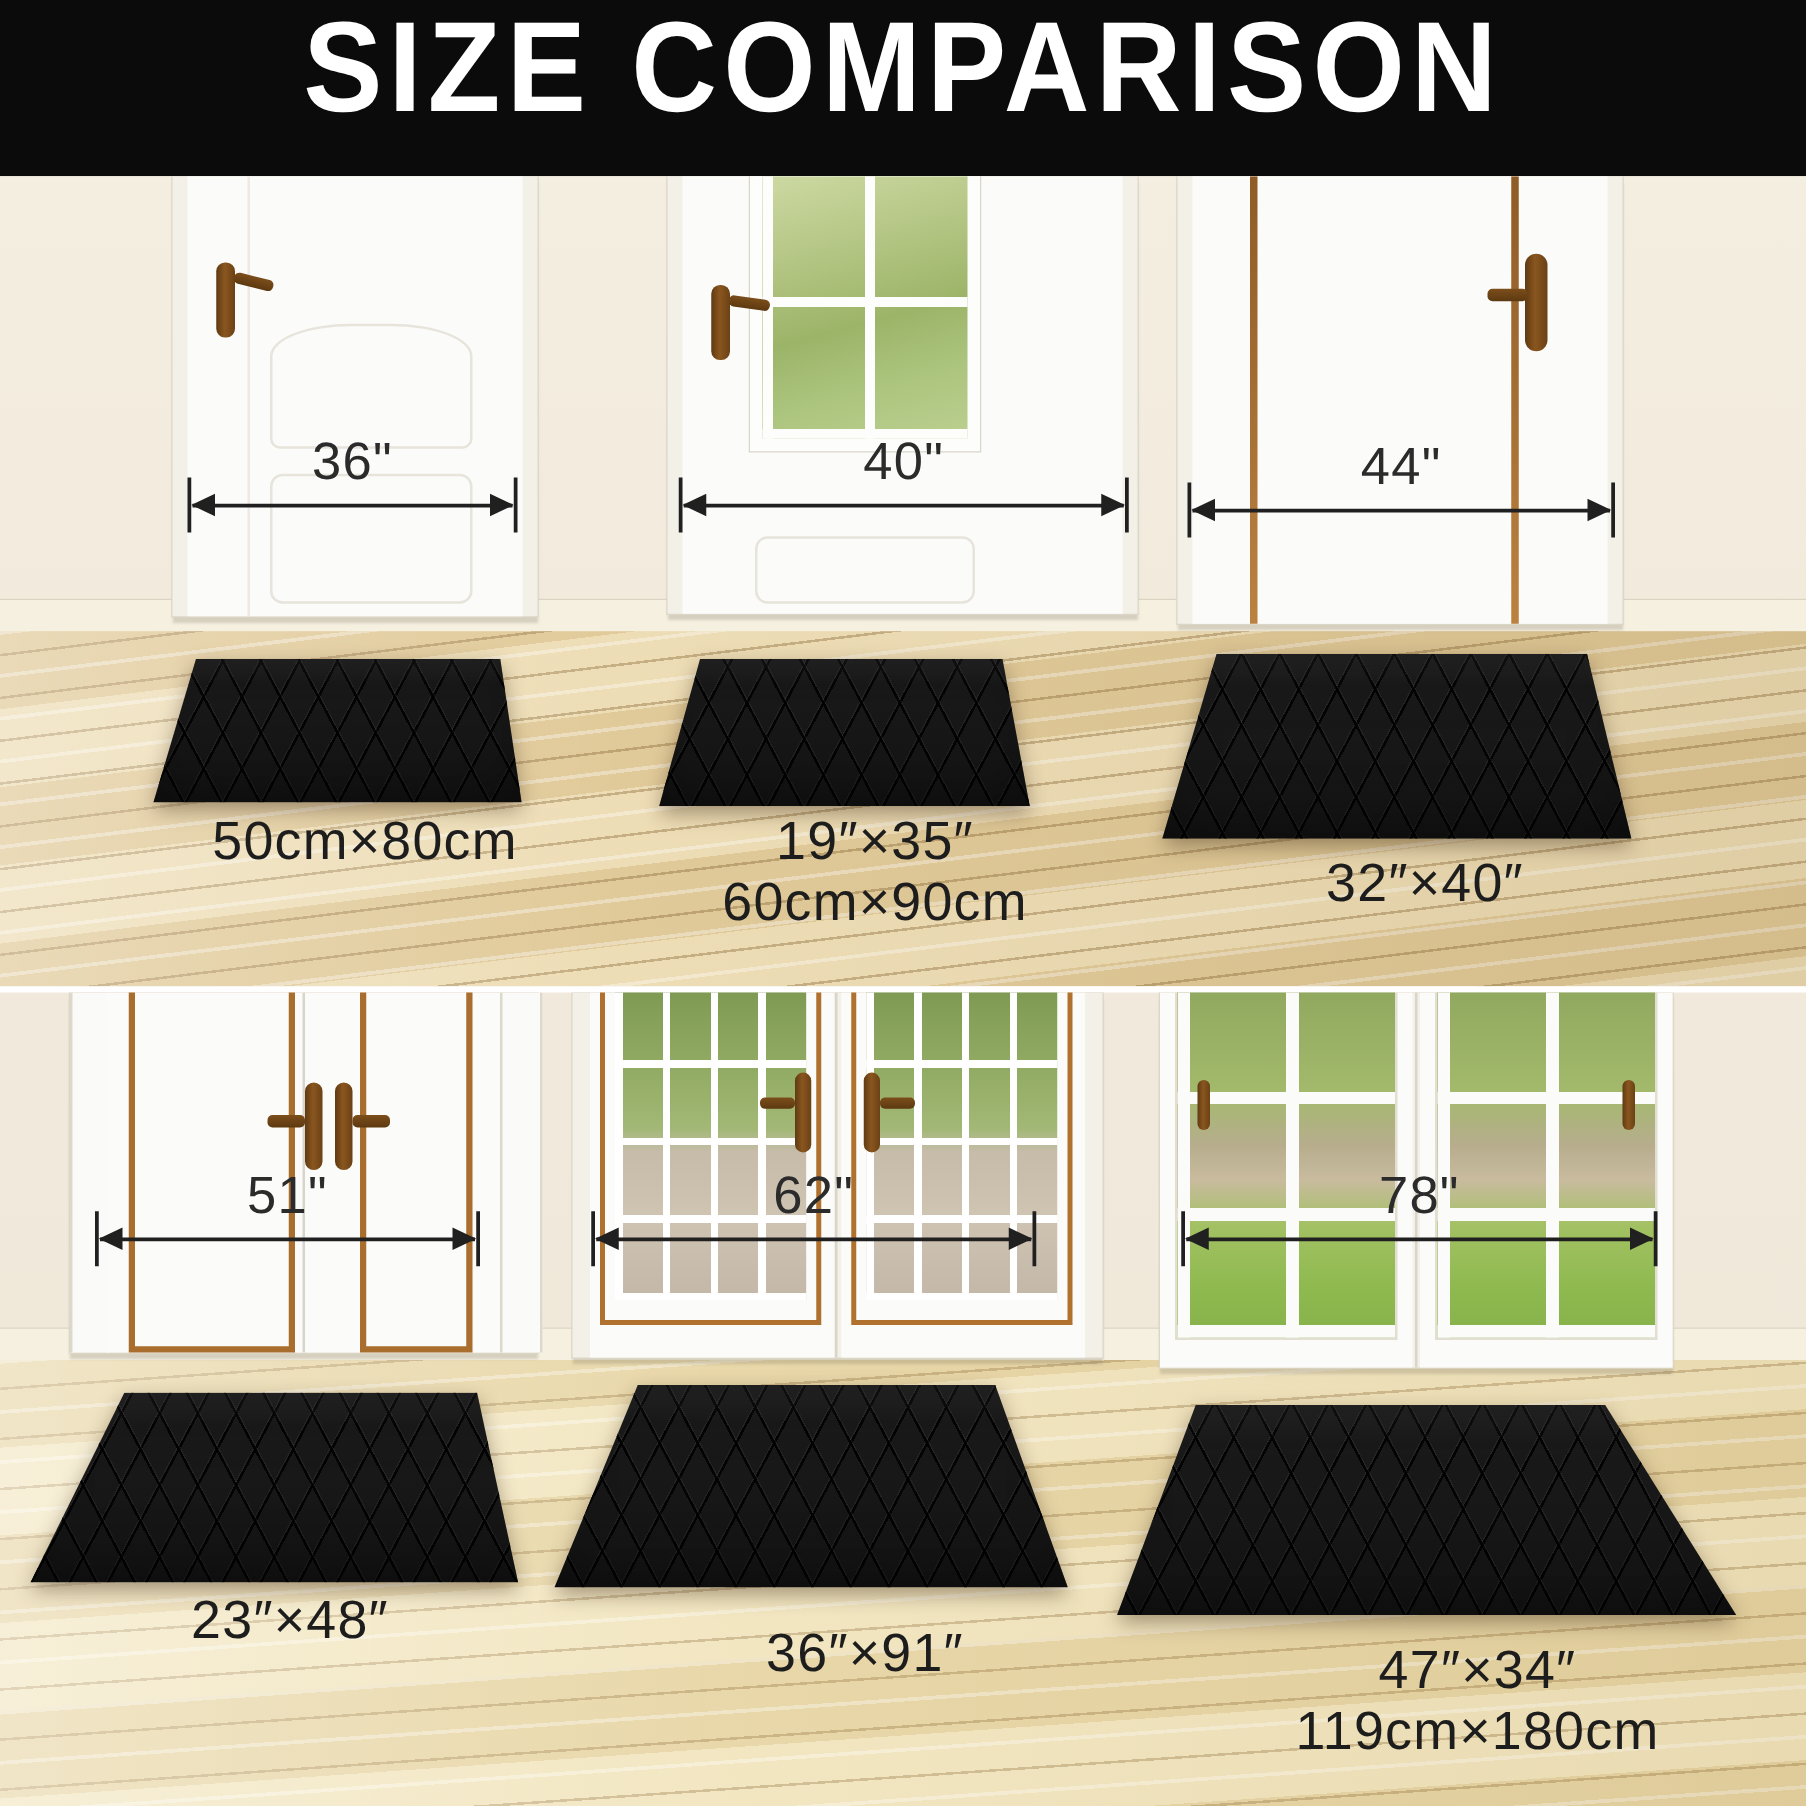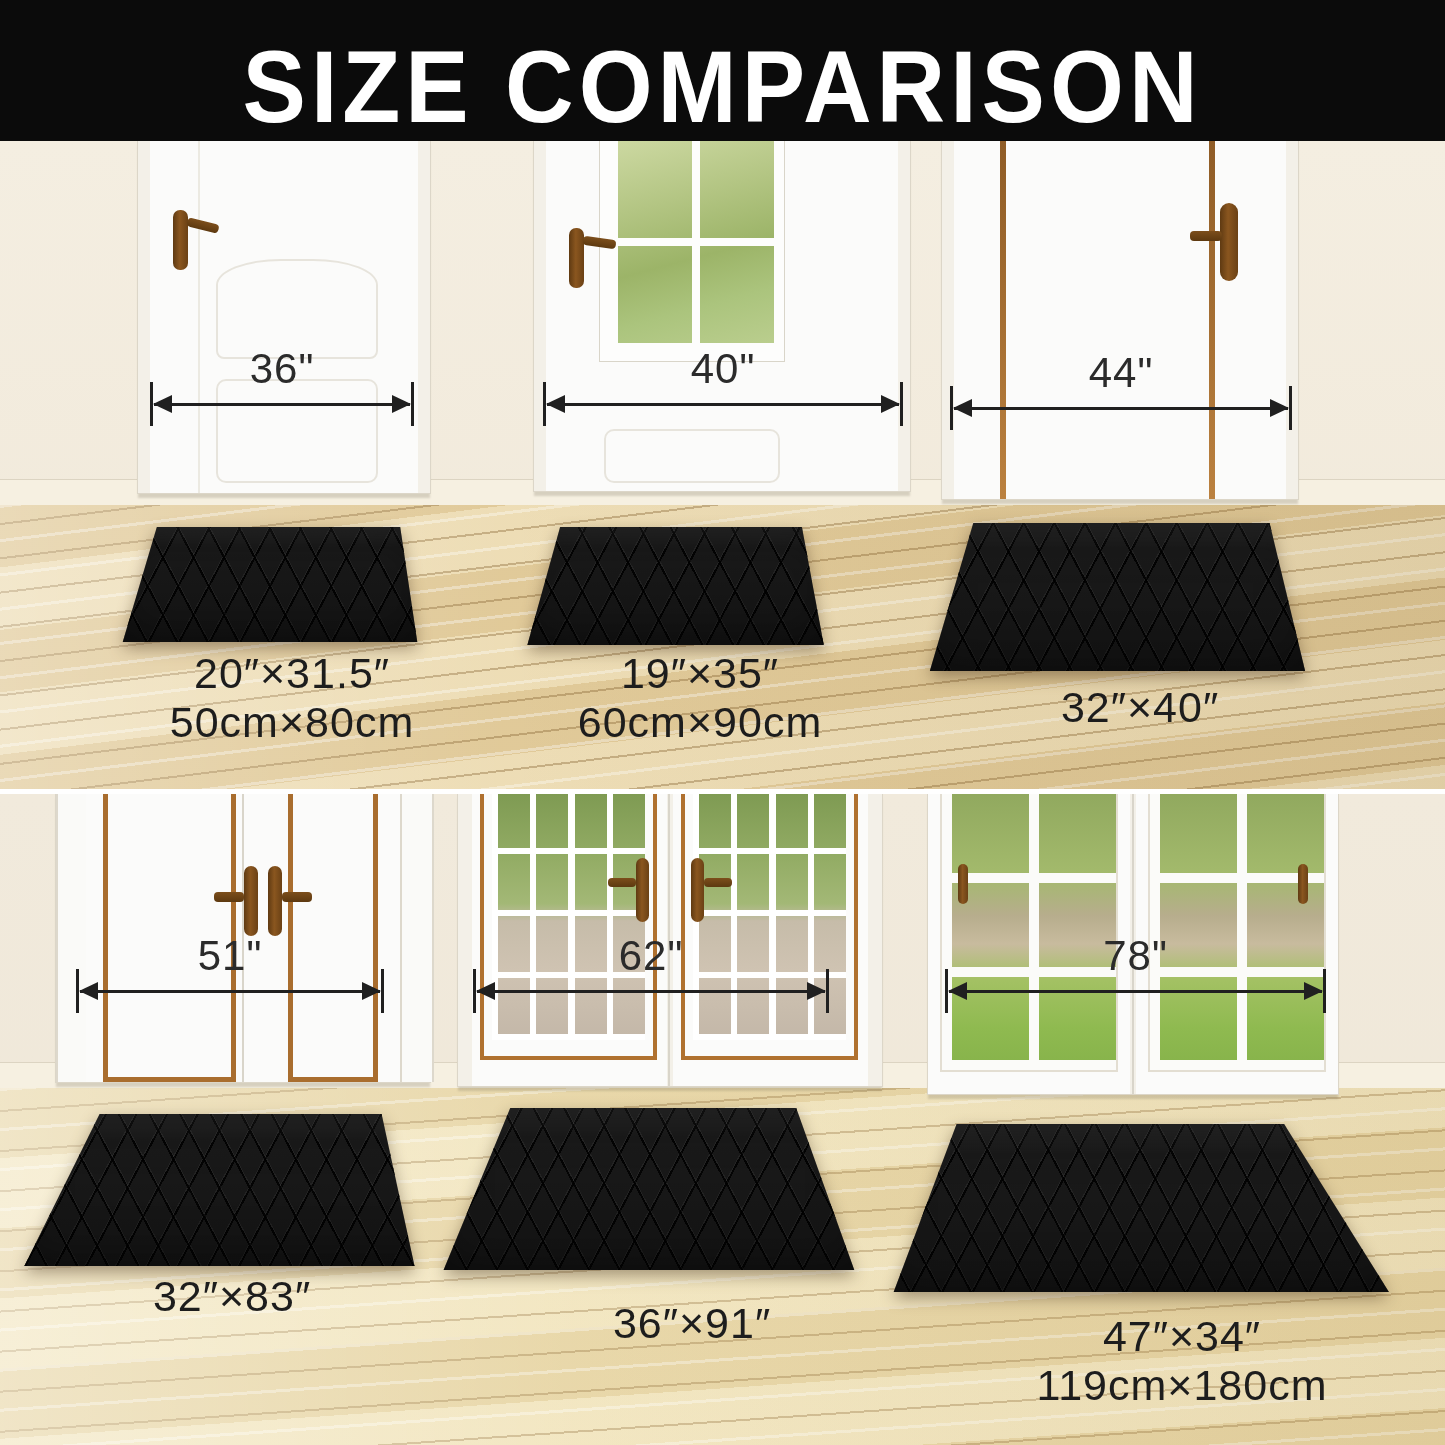--- a/index.html
+++ b/index.html
@@ -1,20 +1,20 @@
 <!DOCTYPE html>
 <html><head>
 <meta charset="utf-8">
 <style>
   html,body{margin:0;padding:0;background:#ffffff;}
   #canvas{position:relative;width:1445px;height:1445px;overflow:hidden;background:#ffffff;
           font-family:"Liberation Sans",sans-serif;}
   
   #banner{position:absolute;left:0;top:0;width:1445px;height:141px;background:#0b0b0b;
-          display:flex;align-items:flex-end;justify-content:center;}
+          display:flex;align-items:flex-start;justify-content:center;}
   #banner .title{color:#ffffff;font-size:95px;font-weight:700;letter-spacing:5px;
                  transform:scaleY(1.08);white-space:nowrap;}
   
   .section{position:absolute;left:0;width:1445px;overflow:hidden;}
   #sec1{top:141px;height:648px;background:linear-gradient(180deg,#f4eee1 0%,#f1e9da 80%);}
   #sec2{top:794px;height:651px;background:linear-gradient(180deg,#f1ead C 0%,#efe7d8 80%);}
   #sec2{background:linear-gradient(180deg,#f1eadc 0%,#efe7d8 80%);}
   .baseboard{position:absolute;left:0;width:1445px;background:#f6f0e1;
              border-top:1px solid #dcd4c2;border-bottom:2px solid #c9bda2;z-index:1;}
   .floor{position:absolute;left:0;width:1445px;z-index:1;}
@@ -143,21 +143,20 @@
       <div class="mat-surface" style="clip-path:polygon(13.5% 0,92% 0,97.5% 100%,2.5% 100%);"></div>
     </div>
     <div class="mat" style="left:518px;top:386px;width:312px;height:118px;">
       <div class="mat-surface" style="clip-path:polygon(13.5% 0,91% 0,98% 100%,3% 100%);"></div>
     </div>
     <div class="mat" style="left:918px;top:382px;width:395px;height:148px;">
       <div class="mat-surface" style="clip-path:polygon(14% 0,89% 0,98% 100%,3% 100%);"></div>
     </div>
 
     <div class="size-label" style="left:292px;top:508px;">
-      <div>20″×31.5″</div>
       <div>50cm×80cm</div>
     </div>
     <div class="size-label" style="left:700px;top:508px;">
       <div>19″×35″</div>
       <div>60cm×90cm</div>
     </div>
     <div class="size-label" style="left:1140px;top:542px;">
       <div>32″×40″</div>
     </div>
   </div>
@@ -239,21 +238,21 @@
       <div class="mat-surface" style="clip-path:polygon(18% 0,78% 0,85% 100%,2% 100%);"></div>
     </div>
     <div class="mat" style="left:435px;top:314px;width:430px;height:162px;">
       <div class="mat-surface" style="clip-path:polygon(17.5% 0,84% 0,97.5% 100%,2% 100%);"></div>
     </div>
     <div class="mat" style="left:878px;top:330px;width:524px;height:168px;">
       <div class="mat-surface" style="clip-path:polygon(15% 0,77.5% 0,97.5% 100%,3% 100%);"></div>
     </div>
 
     <div class="size-label" style="left:232px;top:478px;">
-      <div>32″×83″</div>
+      <div>23″×48″</div>
     </div>
     <div class="size-label" style="left:692px;top:505px;">
       <div>36″×91″</div>
     </div>
     <div class="size-label" style="left:1182px;top:518px;">
       <div>47″×34″</div>
       <div>119cm×180cm</div>
     </div>
   </div>
 

